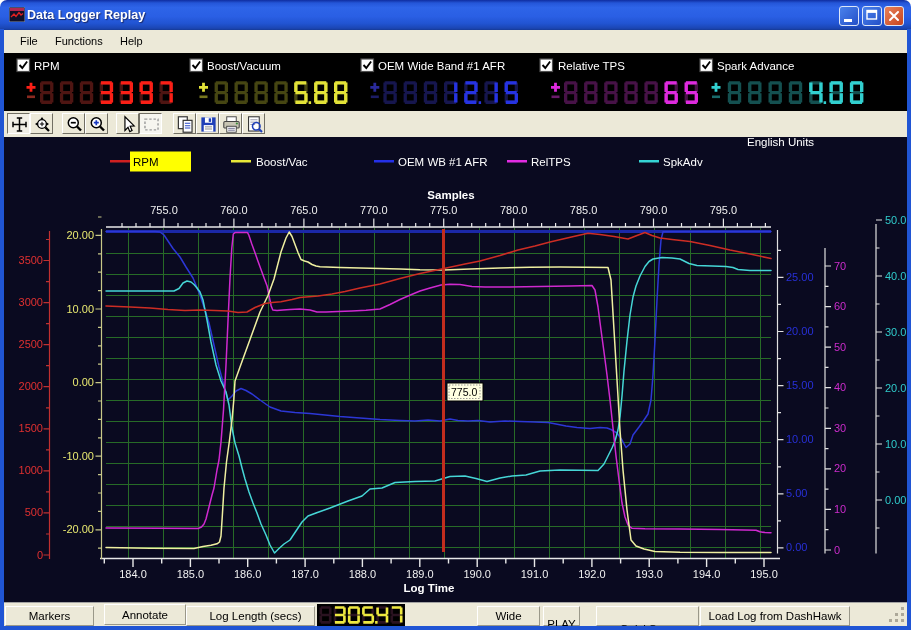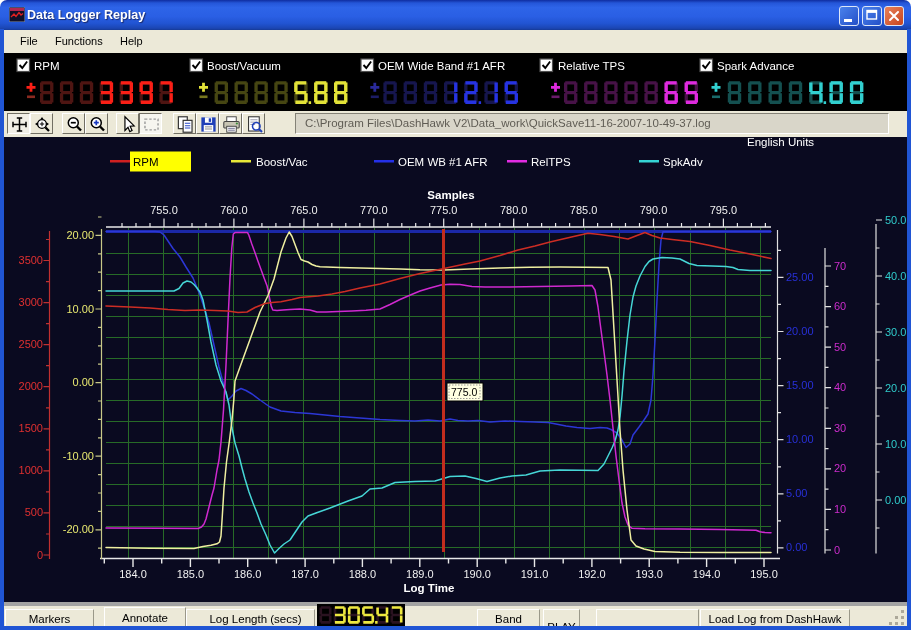--- a/index.html
+++ b/index.html
@@ -11,21 +11,21 @@
 .wbtn { position:absolute; top:6px; width:20px; height:20px; border-radius:3px; border:1px solid #dce6f8; }
 #menubar { position:absolute; left:4px; top:30px; width:903px; height:23px; background:#ece9d8; color:#000; font-size:11.5px; }
 #menubar span { position:absolute; top:5px; font-size:11px;text-align:center; }
 #toolbar { position:absolute; left:4px; top:111px; width:903px; height:26px; background:#ece9d8; }
 .tbtn { position:absolute; top:2px; width:23px; height:21px; background:#ece9d8;
   border-top:1px solid #fff; border-left:1px solid #fff; border-right:1px solid #716f64; border-bottom:1px solid #716f64; }
 .tbtn svg { position:absolute; left:2px; top:1px; }
 #pathbox { position:absolute; left:291px; top:2px; width:594px; height:21px; background:#d9d6c9;
   border-top:1.5px solid #848277; border-left:1.5px solid #848277; border-right:1px solid #fff; border-bottom:1px solid #fff;
   color:#5f5c54; font-size:11.5px; padding:3px 0 0 9px; white-space:nowrap; overflow:hidden; }
-#bottombar { position:absolute; left:3px; top:602px; width:905px; height:24px; background:#ece9d8; border-top:4px solid #a3a3a3; }
+#bottombar { position:absolute; left:3px; top:602px; width:905px; height:24px; background:#ece9d8; border-top:1px solid #a3a3a3; }
 .bpanel { position:absolute; top:3px; height:20px; background:#ece9d8; font-size:11.5px; color:#000; text-align:center;
   border-top:1px solid #fff; border-left:1px solid #fff; border-right:1px solid #9a9889; border-bottom:1px solid #9a9889; }
 #border-l { position:absolute; left:0; top:29px; width:4px; height:597px; background:#2055d4; }
 #border-r { position:absolute; left:907px; top:29px; width:4px; height:597px; background:#2055d4; }
 #border-b { position:absolute; left:0; top:626px; width:911px; height:4px; background:#2055d4; }
 </style></head>
 <body>
 <div id="win">
   <div id="titlebar">
     <svg width="16" height="15" style="position:absolute;left:9px;top:7px" viewBox="0 0 16 15">
@@ -155,21 +155,20 @@
         </svg>
       </div>
     <div class="tbtn" style="left:238px">
         <svg width="19" height="19" viewBox="0 0 16 16">
           <rect x="3" y="1.5" width="9" height="12" fill="#fff" stroke="#333" stroke-width="0.9"></rect>
           <path d="M4.5 4h6M4.5 6h6M4.5 8h4" stroke="#99a" stroke-width="0.8"></path>
           <circle cx="9.5" cy="9.5" r="3.2" fill="none" stroke="#2040b8" stroke-width="1.3"></circle>
           <path d="M11.8 11.8 L14.3 14.3" stroke="#2040b8" stroke-width="1.8"></path>
         </svg>
       </div>
-    <div id="pathbox">C:\Program  Files\DashHawk  V2\Data_work\QuickSave11-16-2007-10-49-37.log</div>
   </div>
   <svg width="903" height="465" viewBox="4 137 903 465" style="position:absolute;left:4px;top:137px" font-family="Liberation Sans, sans-serif">
 <rect x="4" y="137" width="903" height="465" fill="#0a0a20"></rect>
 <text x="747" y="146" fill="#ffffff" font-size="11.5">English Units</text>
 <rect x="110" y="160" width="20" height="2.5" fill="#d02020"></rect>
 <rect x="130" y="151.5" width="61" height="20" fill="#ffff00"></rect>
 <text x="133" y="166" fill="#000000" font-size="11.5">RPM</text>
 <rect x="231" y="160" width="20" height="2.5" fill="#e8e838"></rect>
 <text x="256" y="166" fill="#ffffff" font-size="11.5">Boost/Vac</text>
 <rect x="374" y="160" width="20" height="2.5" fill="#2430e8"></rect>
@@ -251,21 +250,21 @@
 <polyline points="106,306 130,307 150,308 168,309.5 185,310.5 200,310 215,310.5 228,311 238,312.5 247,312 255,307.5 265,303.5 272,302.5 281,301.8 292,299.5 300,297.5 318,296 332,294 345,291.5 360,288 380,284 400,278.5 420,273.5 444,268.5 465,264 480,261 500,255.5 518,250 535,246 550,242 565,238.5 578,235.5 588,233.3 600,234.5 614,236.5 628,239 637,235.5 645,232.5 652,235.5 660,238 672,239.5 690,241.5 710,245.5 730,250 750,254 771,258.5" fill="none" stroke="#cd2d24" stroke-width="1.6" stroke-linejoin="round" stroke-linecap="round"></polyline>
 <rect x="442" y="229" width="3" height="323" fill="#c22d1e"></rect>
 <rect x="447" y="383" width="36" height="18" fill="#ffffe1" stroke="#000000" stroke-width="1"></rect>
 <rect x="449" y="385" width="31" height="13.5" fill="none" stroke="#808080" stroke-width="0.8" stroke-dasharray="1.5,1.5"></rect>
 <text x="451" y="396" fill="#000000" font-size="10.5">775.0</text>
 </svg>
   <div id="bottombar">
     <div class="bpanel" style="left:2px;width:89px;padding-top:3px">Markers</div>
     <div class="bpanel" style="left:101px;width:82px;top:1px;height:21px;padding-top:4px">Annotate</div>
     <div class="bpanel" style="left:183px;width:129px;text-align:center;padding:3px 0 8px 10px">Log Length (secs)</div>
-    <div class="bpanel" style="left:474px;width:63px;padding-top:3px">Band</div>
+    <div class="bpanel" style="left:474px;width:63px;padding-top:3px">Wide</div>
     <div class="bpanel" style="left:540px;width:37px;padding-top:11px">PLAY</div>
     <div class="bpanel" style="left:593px;width:103px;padding-top:16px">QuickSave</div>
     <div class="bpanel" style="left:697px;width:150px;padding-top:3px">Load Log from DashHawk</div>
     <svg width="18" height="18" style="position:absolute;left:886px;top:4px">
         <g fill="#aca899">
           <rect x="12" y="12" width="3" height="3"></rect>
           <rect x="12" y="6" width="3" height="3"></rect>
           <rect x="6" y="12" width="3" height="3"></rect>
           <rect x="12" y="0" width="3" height="3"></rect>
           <rect x="6" y="6" width="3" height="3"></rect>

